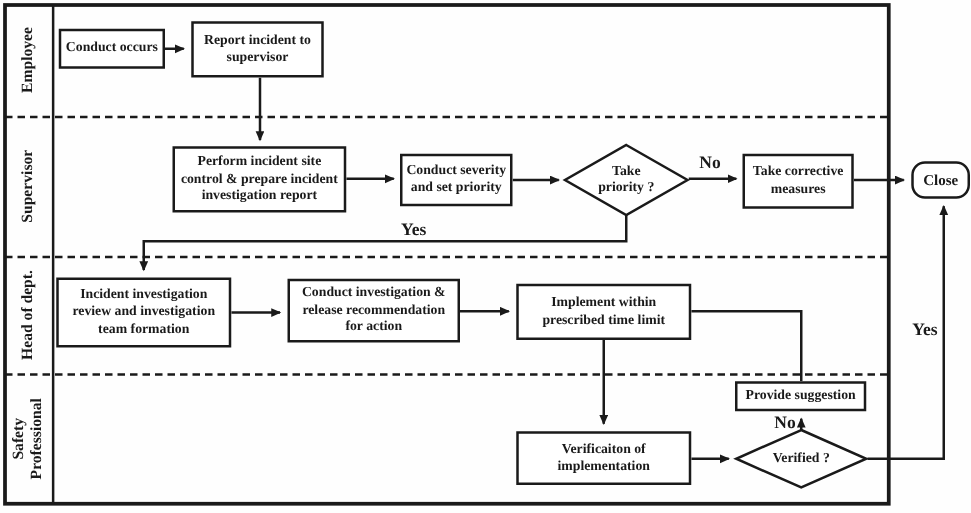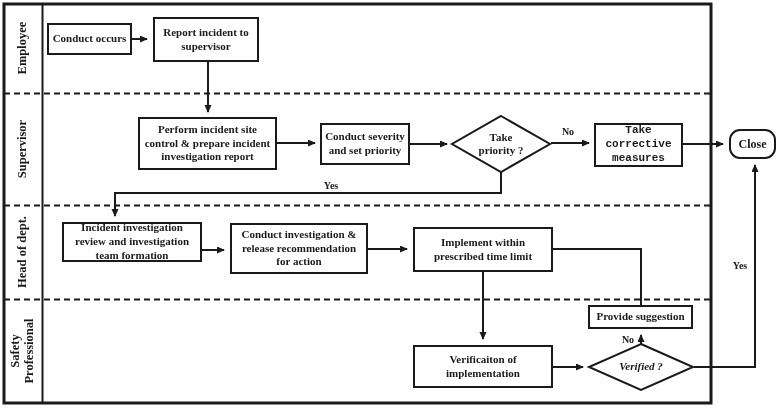--- a/index.html
+++ b/index.html
@@ -54,21 +54,21 @@
     text-align: center;
     font-weight: bold;
     font-size: 12.5px;
     line-height: 1.15;
     white-space: normal;
   }
   .edge-label {
     position: absolute;
     transform: translate(-50%, -50%);
     font-weight: bold;
-    font-size: 10px;
+    font-size: 14px;
     background: transparent;
   }
 </style>
 </head>
 <body>
 
 <div id="canvas">
 
   <svg id="lines" viewBox="0 0 777 410" xmlns="http://www.w3.org/2000/svg">
     <defs>
@@ -105,29 +105,29 @@
 
   <div class="lane-label" style="left:22px; top:48px;  width:80px;">Employee</div>
   <div class="lane-label" style="left:22px; top:149px; width:100px;">Supervisor</div>
   <div class="lane-label" style="left:22px; top:252px; width:88px;">Head of dept.</div>
   <div class="lane-label" style="left:22px; top:351px; width:80px;">Safety Professional</div>
 
   <div class="node" style="left:47px;  top:23px;  width:85px;  height:32px;">Conduct occurs</div>
   <div class="node" style="left:153px; top:17px;  width:106px; height:45px;">Report incident to supervisor</div>
   <div class="node" style="left:138px; top:117px; width:139px; height:53px;">Perform incident site control &amp; prepare incident investigation report</div>
   <div class="node" style="left:320px; top:123px; width:90px;  height:42px;">Conduct severity and set priority</div>
-  <div class="node" style="left:594px; top:123px; width:89px;  height:44px;font-family:Liberation Mono, monospace;">Take corrective measures</div>
+  <div class="node" style="left:594px; top:123px; width:89px;  height:44px;">Take corrective measures</div>
   <div class="node terminator" style="left:729px; top:129px; width:47px; height:30px;">Close</div>
-  <div class="node" style="left:62px;  top:222px; width:140px; height:40px;">Incident investigation review and investigation team formation</div>
+  <div class="node" style="left:45px;  top:222px; width:140px; height:56px;">Incident investigation review and investigation team formation</div>
   <div class="node" style="left:230px; top:223px; width:138px; height:51px;">Conduct investigation &amp; release recommendation for action</div>
   <div class="node" style="left:413px; top:227px; width:140px; height:45px;">Implement within prescribed time limit</div>
   <div class="node" style="left:588px; top:305px; width:105px; height:24px;">Provide suggestion</div>
   <div class="node" style="left:413px; top:345px; width:140px; height:43px;">Verificaiton of implementation</div>
 
   <div class="diamond-text" style="left:501px; top:144px; width:46px;">Take priority ?</div>
-  <div class="diamond-text" style="left:641px; top:367px; width:50px;font-style:italic;">Verified ?</div>
+  <div class="diamond-text" style="left:641px; top:367px; width:50px;">Verified ?</div>
 
   <div class="edge-label" style="left:568px; top:131px;">No</div>
   <div class="edge-label" style="left:331px; top:185px;">Yes</div>
   <div class="edge-label" style="left:628px; top:339px;">No</div>
   <div class="edge-label" style="left:740px; top:265px;">Yes</div>
 
 </div>
 
 </body></html>

